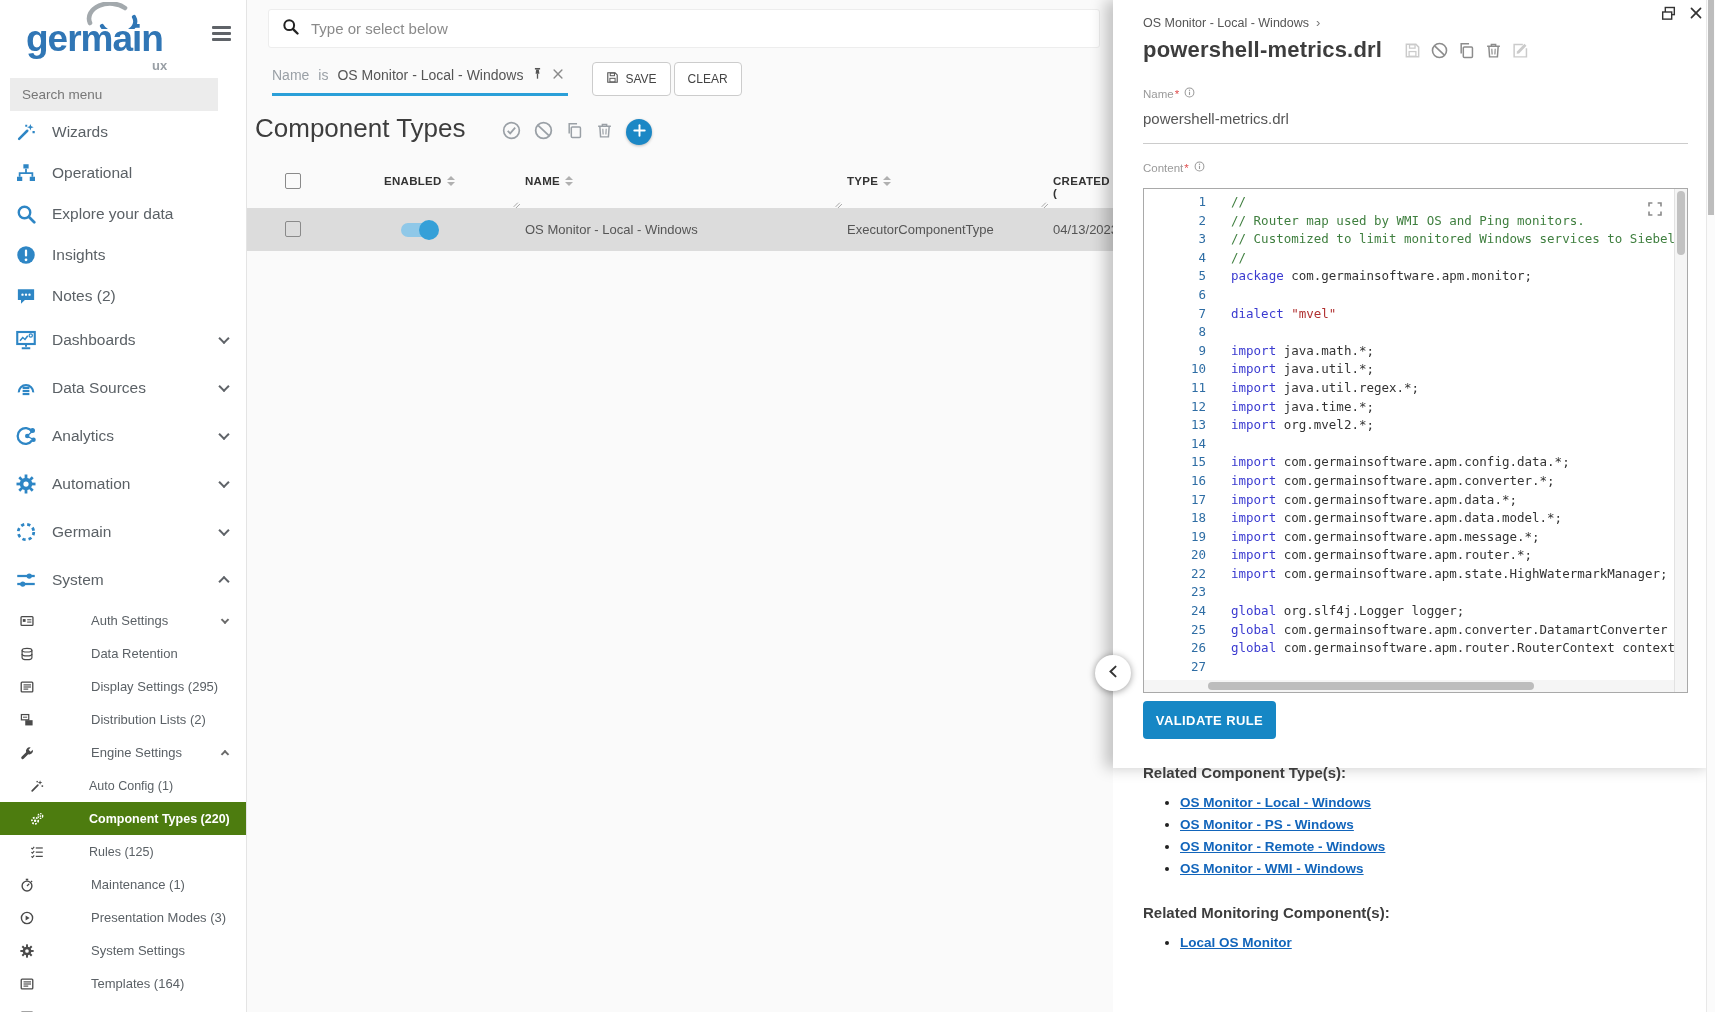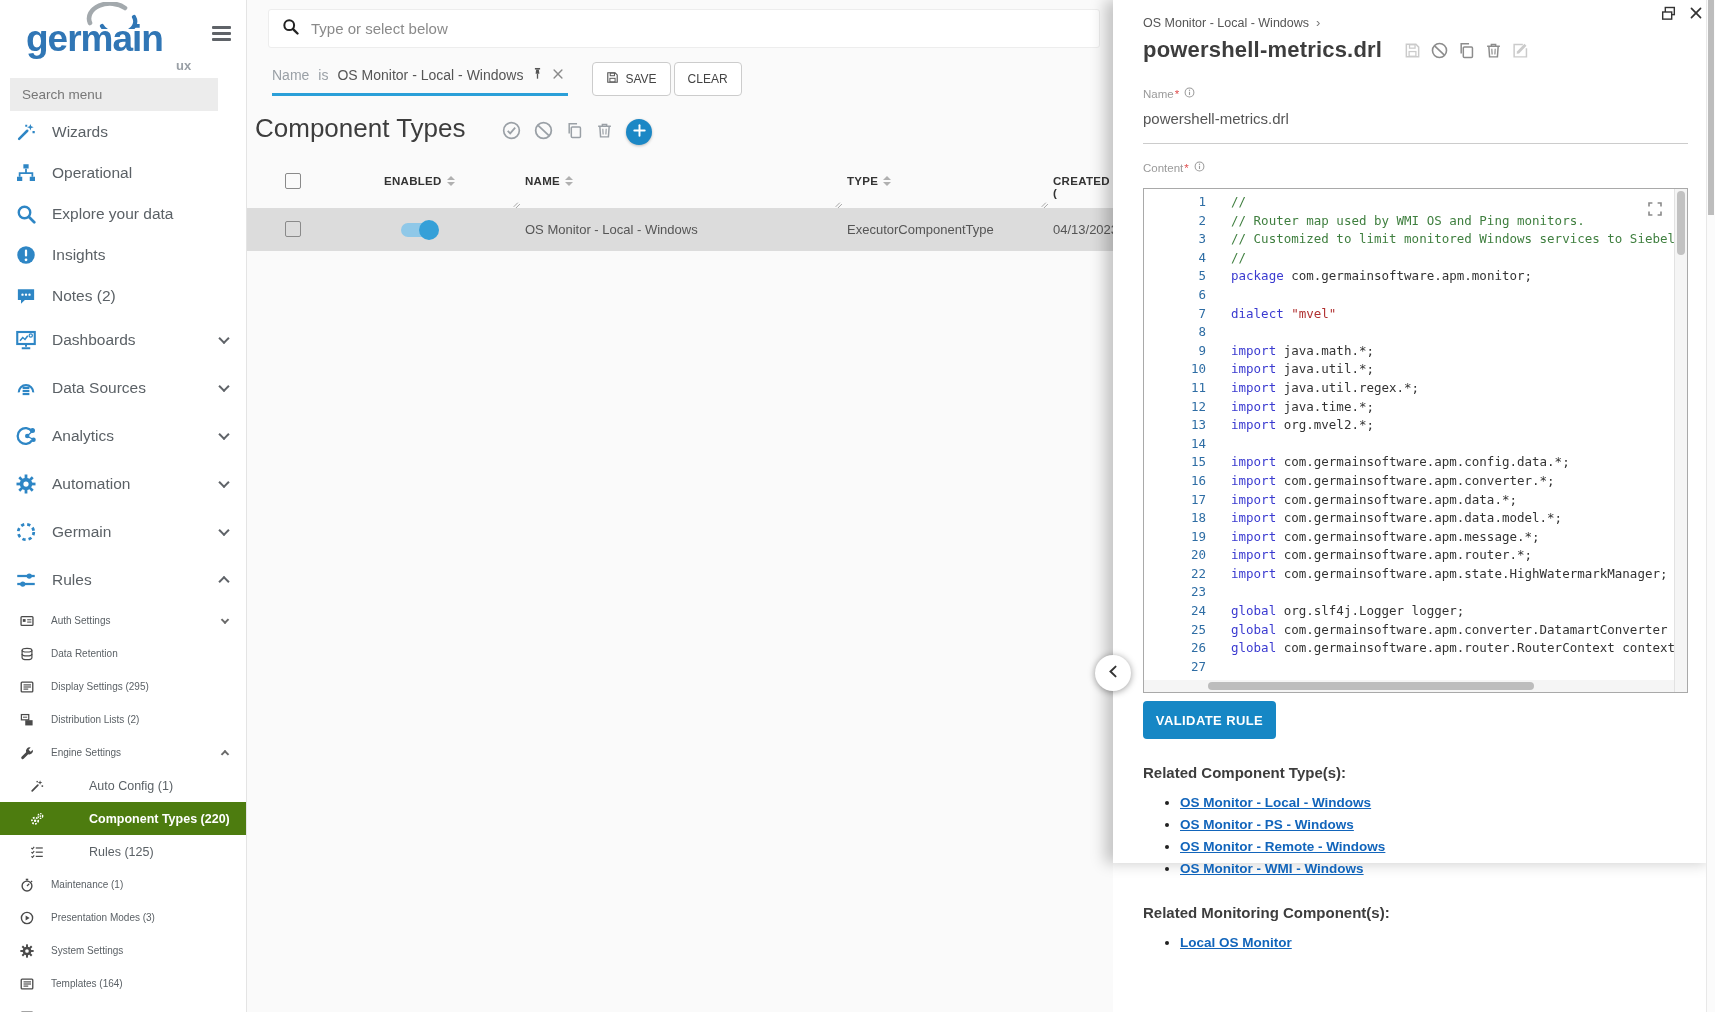--- a/index.html
+++ b/index.html
@@ -4,30 +4,30 @@
 <style>
   html,body{margin:0;padding:0;width:1715px;height:1012px;overflow:hidden;
     font-family:"Liberation Sans",sans-serif;background:#fff;}
   *{box-sizing:border-box;}
   
   .sidebar{position:absolute;left:0;top:0;width:247px;height:1012px;background:#fff;
     border-right:1px solid #e4e4e4;overflow:hidden;z-index:2;}
   .logo-row{position:relative;height:76px;}
   .logo-swoosh{position:absolute;left:84px;top:2px;}
   .logo-text{position:absolute;left:26px;top:18px;font-size:37px;font-weight:700;color:#3076b5;letter-spacing:-1px;}
-  .logo-sub{position:absolute;left:176px;top:58px;font-size:13px;color:#9aa0a6;font-weight:700;}
+  .logo-sub{position:absolute;left:152px;top:58px;font-size:13px;color:#9aa0a6;font-weight:700;}
   .hamburger{position:absolute;right:15px;top:26px;width:19px;cursor:pointer;}
   .hamburger i{display:block;height:2.6px;background:#5f6368;margin:0 0 3.6px 0;border-radius:1px;}
   .menu-search{display:block;width:208px;margin:2px 17px 0 10px;height:33px;border:none;background:#ececec;
     padding:0 12px;font-size:13.5px;color:#555;font-family:"Liberation Sans",sans-serif;}
   .menu-search::placeholder{color:#777;}
   .sb-item{position:relative;display:flex;align-items:center;height:41px;padding-left:16px;
     color:#5b6166;font-size:15.5px;cursor:pointer;}
   .sb-item.big{height:48px;}
-  .sb-item.lvl1{height:33px;font-size:10px;padding-left:20px;}
+  .sb-item.lvl1{height:33px;font-size:13px;padding-left:20px;gap:40px;}
   .sb-item.lvl2{height:33px;font-size:12.5px;padding-left:30px;gap:28px;}
   .sb-ic{flex:none;width:27px;margin-right:9px;color:#2e86c5;display:flex;align-items:center;}
   .lvl1 .sb-ic,.lvl2 .sb-ic{width:19px;margin-right:12px;color:#4a4a4a;}
   .sb-item.selected{background:#4d7c0f;color:#fff;font-weight:700;}
   .sb-item.selected .sb-ic{color:#fff;--hole:#1b87c5;}
   .chev{position:absolute;right:18px;top:50%;width:8px;height:8px;
     border-right:2px solid #5f6368;border-bottom:2px solid #5f6368;}
   .chev.down{transform:translateY(-70%) rotate(45deg);}
   .chev.up{transform:translateY(-30%) rotate(-135deg);}
   .lvl1 .chev{width:6px;height:6px;border-color:#6a6a6a;}
@@ -62,21 +62,21 @@
   .sort i{width:0;height:0;border-left:4px solid transparent;border-right:4px solid transparent;}
   .sort .s-up{border-bottom:4.5px solid #b0b0b0;margin-bottom:2px;}
   .sort .s-dn{border-top:4.5px solid #b0b0b0;}
   .rsz{position:absolute;top:27px;left:-12px;color:#8a8a8a;cursor:col-resize;}
   .cbx{position:absolute;width:16px;height:16px;border:1px solid #8a8a8a;border-radius:2px;background:transparent;cursor:pointer;}
   .trow{position:relative;height:43px;background:#dcdcdc;font-size:13px;color:#555;cursor:pointer;}
   .td{position:absolute;top:14px;white-space:nowrap;}
   .toggle{position:absolute;left:154px;top:15px;width:36px;height:14px;border-radius:7px;background:#8fc8e8;cursor:pointer;}
   .toggle .knob{position:absolute;right:-2px;top:-3px;width:20px;height:20px;border-radius:50%;background:#35a0d8;}
   
-  .panel{position:absolute;left:1113px;top:0;width:602px;height:863px;background:#fff;z-index:3;
+  .panel{position:absolute;left:1113px;top:0;width:602px;height:768px;background:#fff;z-index:3;
     box-shadow:-8px 0 14px rgba(0,0,0,.22);padding:0 28px 0 30px;}
   .win-controls{position:absolute;top:6px;right:12px;display:flex;gap:13px;color:#333;}
   .win-controls .ico{display:flex;cursor:pointer;}
   .crumb{margin:0;padding-top:15px;font-size:12.5px;color:#555;}
   .crumb .caret{color:#777;margin-left:7px;font-size:13px;}
   .title-row{display:flex;align-items:center;margin-top:5px;height:30px;}
   .p-title{font-size:22px;font-weight:700;color:#3d3d3d;letter-spacing:.2px;}
   .t-icons{display:flex;align-items:center;gap:10px;margin-left:22px;margin-top:4px;}
   .t-icons .ico{display:flex;cursor:pointer;color:#8c8c8c;}
   .t-icons .dis{color:#cbcbcb;}
@@ -257,21 +257,21 @@
       </div>
       <div class="sb-item lvl0 big">
         <span class="sb-ic">
           <svg width="20" height="20" viewBox="0 0 16 16">
             <line x1="1" y1="4.8" x2="15" y2="4.8" stroke="currentColor" stroke-width="1.8"></line>
             <circle cx="10.6" cy="4.8" r="2.1" fill="currentColor"></circle>
             <line x1="1" y1="11.2" x2="15" y2="11.2" stroke="currentColor" stroke-width="1.8"></line>
             <circle cx="5.4" cy="11.2" r="2.1" fill="currentColor"></circle>
           </svg>
         </span>
-        <span class="sb-lb">Rules</span>
+        <span class="sb-lb">System</span>
         <span class="chev up"></span>
       </div>
       <div class="sb-item lvl1">
         <span class="sb-ic">
           <svg width="14" height="14" viewBox="0 0 16 16">
             <rect x="1.2" y="3" width="13.6" height="10" rx="1" stroke="currentColor" stroke-width="1.5" fill="none"></rect>
             <rect x="3.2" y="5.8" width="3.2" height="3.2" fill="currentColor"></rect>
             <line x1="8.2" y1="6.6" x2="13" y2="6.6" stroke="currentColor" stroke-width="1.2"></line>
             <line x1="8.2" y1="9.2" x2="13" y2="9.2" stroke="currentColor" stroke-width="1.2"></line>
           </svg>

